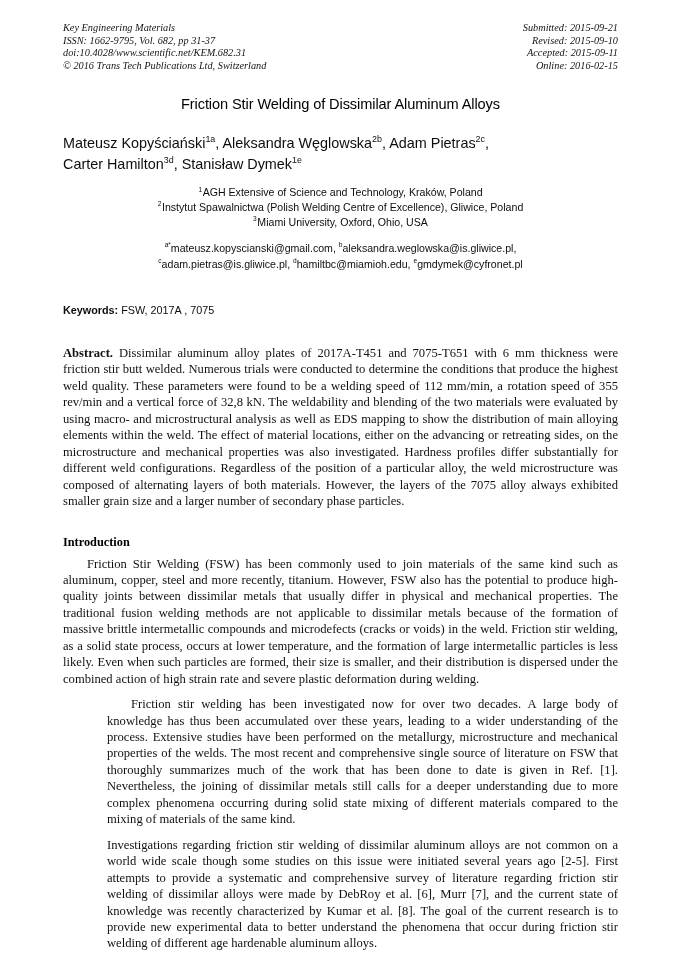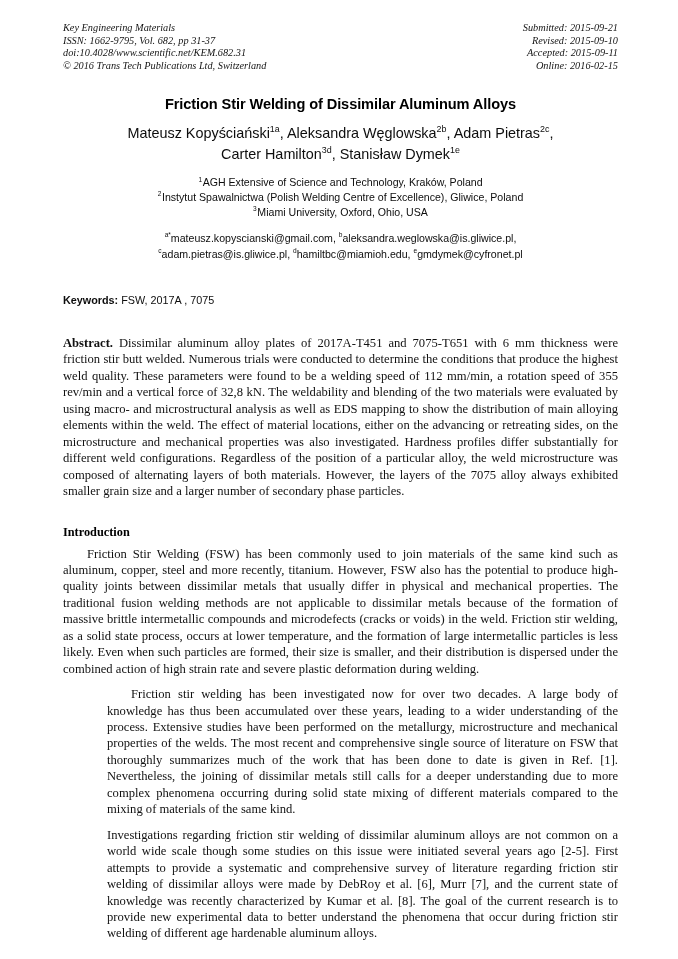--- a/index.html
+++ b/index.html
@@ -35,31 +35,30 @@
   }
   .masthead .left { text-align: left; }
   .masthead .right { text-align: right; }
   .masthead div > div { white-space: nowrap; }
 
   
   .title {
     margin-top: 23px;
     text-align: center;
     font-family: "Liberation Sans", sans-serif;
-    font-weight: bold;
+    font-weight: normal;
     font-size: 14.6px;
     line-height: 18px;
     letter-spacing: -0.1px;
     color: #000;
   }
 
   
   .authors {
-    margin-top: 10px;
-    text-align: center;
+    margin-top: 20px;
     font-family: "Liberation Sans", sans-serif;
     font-size: 14.4px;
     line-height: 21px;
     color: #0d0d0d;
   }
   .authors sup,
   .affil sup,
   .emails sup {
     font-size: 0.62em;
     vertical-align: super;

